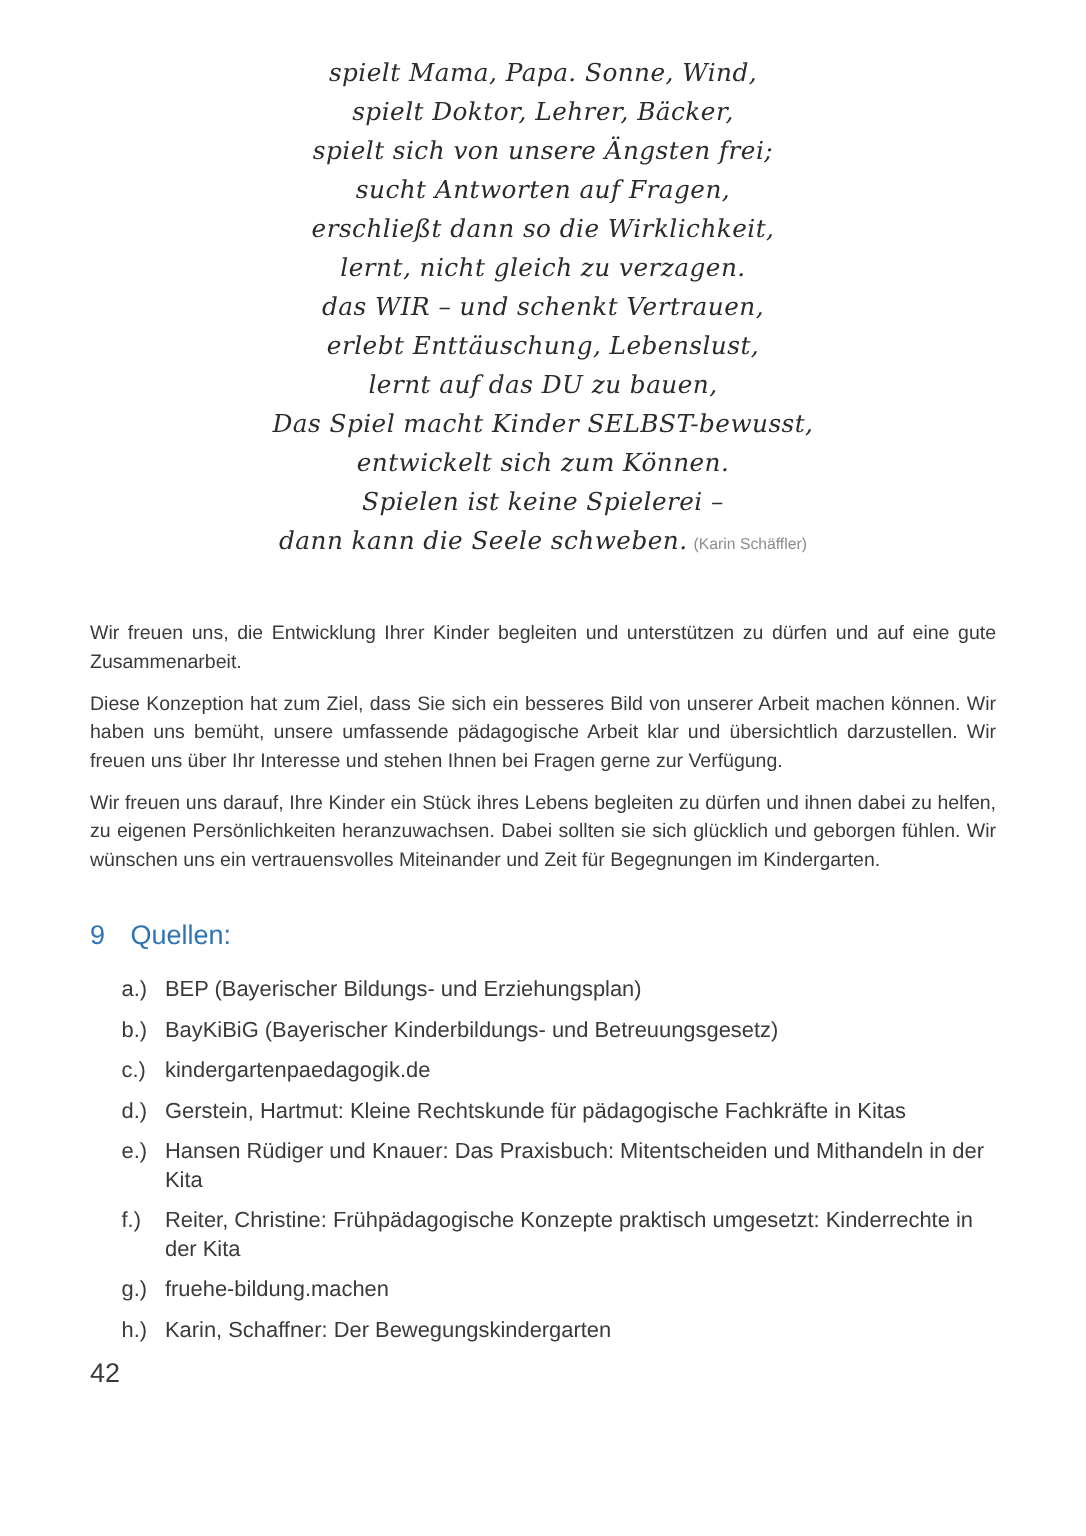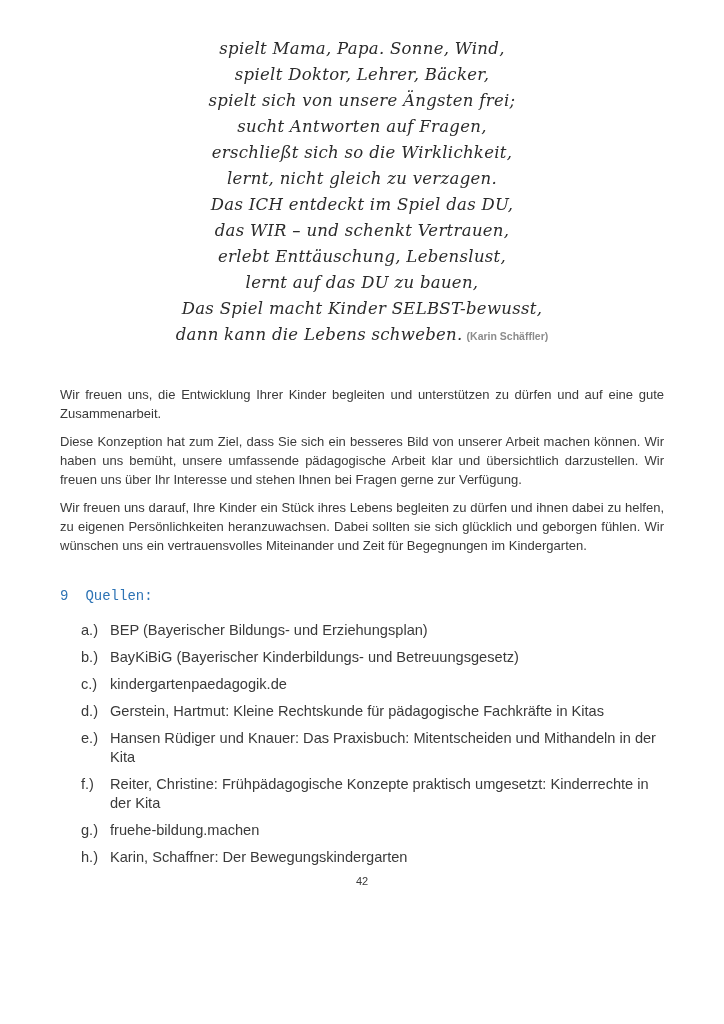--- a/index.html
+++ b/index.html
@@ -29,76 +29,74 @@
     letter-spacing: 0.3px;
     white-space: nowrap;
   }
   .poem-attribution {
     font-family: "Liberation Sans", sans-serif;
     font-style: normal;
     font-size: 10.5px;
     color: #8c8c8c;
     letter-spacing: 0;
     margin-left: 4px;
-    font-weight: bold;
   }
   
   .body-text { margin-top: 36px; }
   .para {
     font-size: 13px;
     line-height: 19px;
     text-align: justify;
     margin: 0 0 9px 0;
   }
   
   .section-heading {
     margin-top: 28px;
-    font-size: 14px;
+    font-size: 18px;
     font-weight: 400;
     line-height: 26px;
-    font-family: Liberation Mono, monospace;
   }
   .section-number { display: inline-block; margin-right: 17px; }
   
   .source-list { margin-top: 8px; padding-left: 21px; }
   .source-item {
     display: flex;
     font-size: 14.6px;
     line-height: 19px;
     margin-bottom: 8px;
   }
   .source-label { width: 29px; flex: 0 0 29px; }
   .source-text { flex: 1; }
   
   .page-number {
-    text-align: center;
-    font-size: 11px;
+    font-size: 18px;
     margin-top: 1px;
     color: #3a3a3a;
   }
 </style>
 </head>
 <body>
 
 <div class="page">
 
   <div class="poem">
     <div class="poem-line">spielt Mama, Papa. Sonne, Wind,</div>
     <div class="poem-line">spielt Doktor, Lehrer, Bäcker,</div>
     <div class="poem-line">spielt sich von unsere Ängsten frei;</div>
     <div class="poem-line">sucht Antworten auf Fragen,</div>
-    <div class="poem-line">erschließt sich so die Wirklichkeit,</div>
+    <div class="poem-line">erschließt dann so die Wirklichkeit,</div>
     <div class="poem-line">lernt, nicht gleich zu verzagen.</div>
-    <div class="poem-line">Das ICH entdeckt im Spiel das DU,</div>
     <div class="poem-line">das WIR – und schenkt Vertrauen,</div>
     <div class="poem-line">erlebt Enttäuschung, Lebenslust,</div>
     <div class="poem-line">lernt auf das DU zu bauen,</div>
     <div class="poem-line">Das Spiel macht Kinder SELBST-bewusst,</div>
+    <div class="poem-line">entwickelt sich zum Können.</div>
+    <div class="poem-line">Spielen ist keine Spielerei –</div>
     <div class="poem-line">
-      <span>dann kann die Lebens schweben.</span><span class="poem-attribution">(Karin Schäffler)</span>
+      <span>dann kann die Seele schweben.</span><span class="poem-attribution">(Karin Schäffler)</span>
     </div>
   </div>
 
   <div class="body-text">
     <p class="para">Wir freuen uns, die Entwicklung Ihrer Kinder begleiten und unterstützen zu dürfen und auf eine gute Zusammenarbeit.</p>
     <p class="para">Diese Konzeption hat zum Ziel, dass Sie sich ein besseres Bild von unserer Arbeit machen können. Wir haben uns bemüht, unsere umfassende pädagogische Arbeit klar und übersichtlich darzustellen. Wir freuen uns über Ihr Interesse und stehen Ihnen bei Fragen gerne zur Verfügung.</p>
     <p class="para">Wir freuen uns darauf, Ihre Kinder ein Stück ihres Lebens begleiten zu dürfen und ihnen dabei zu helfen, zu eigenen Persönlichkeiten heranzuwachsen. Dabei sollten sie sich glücklich und geborgen fühlen. Wir wünschen uns ein vertrauensvolles Miteinander und Zeit für Begegnungen im Kindergarten.</p>
   </div>
 
   <h2 class="section-heading" style="color:#2E74B5;">

